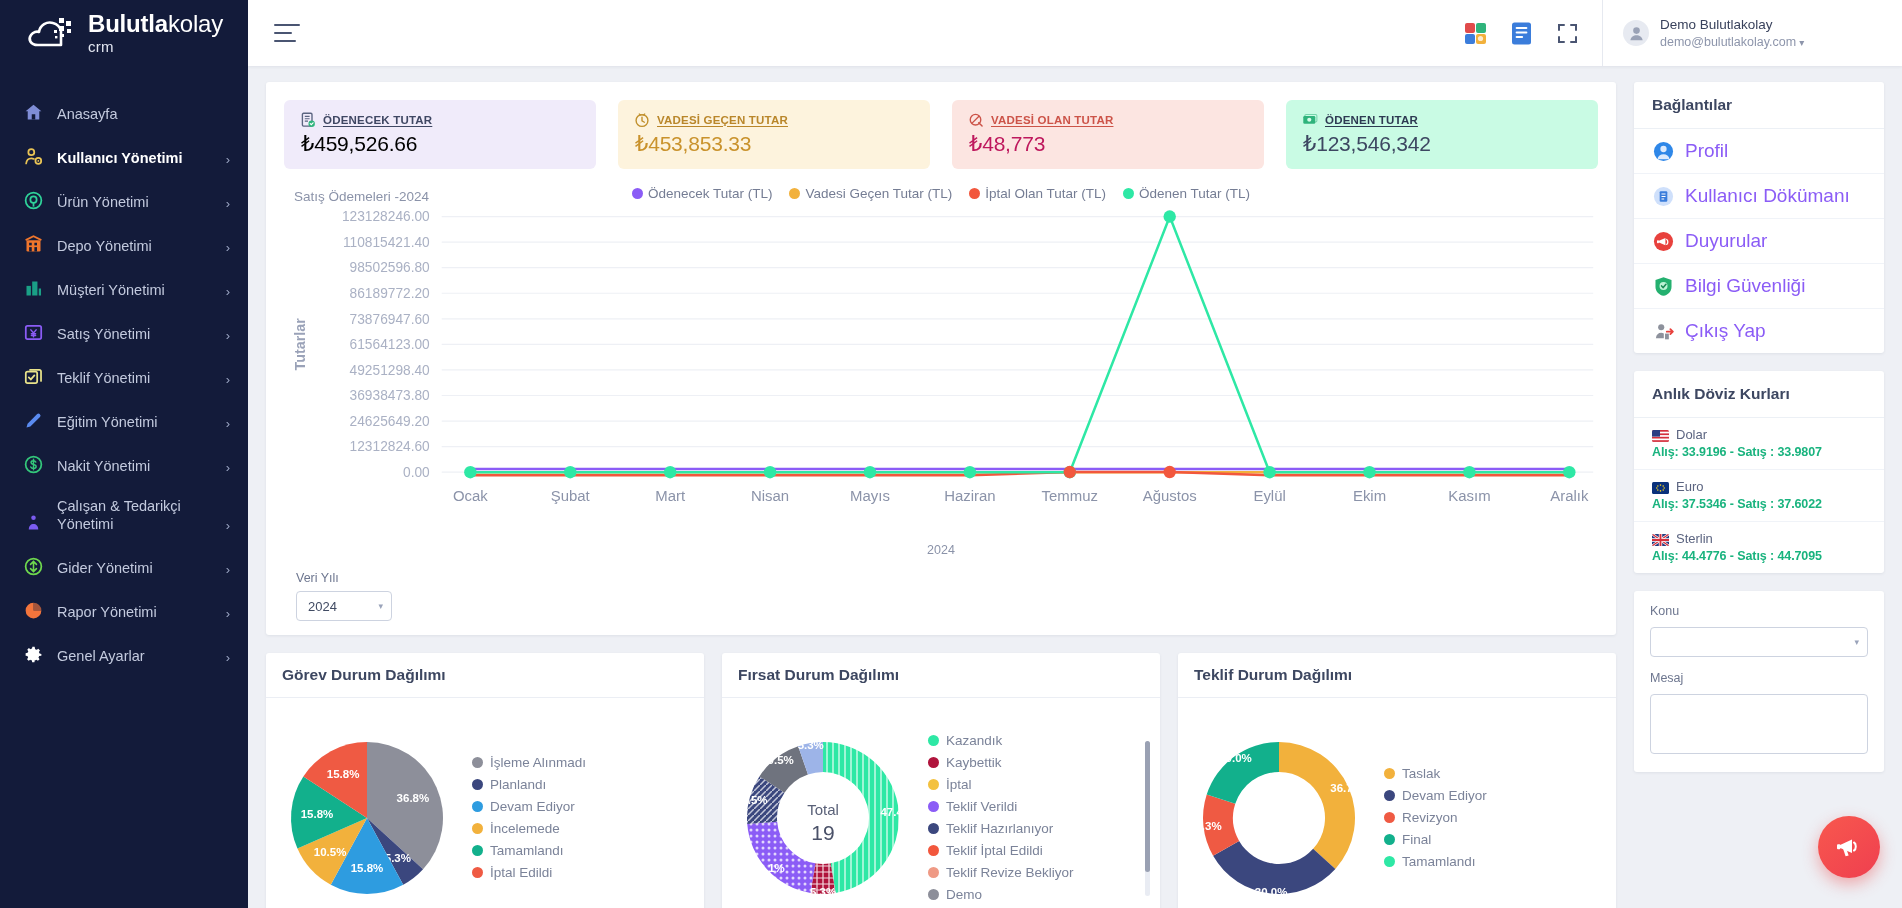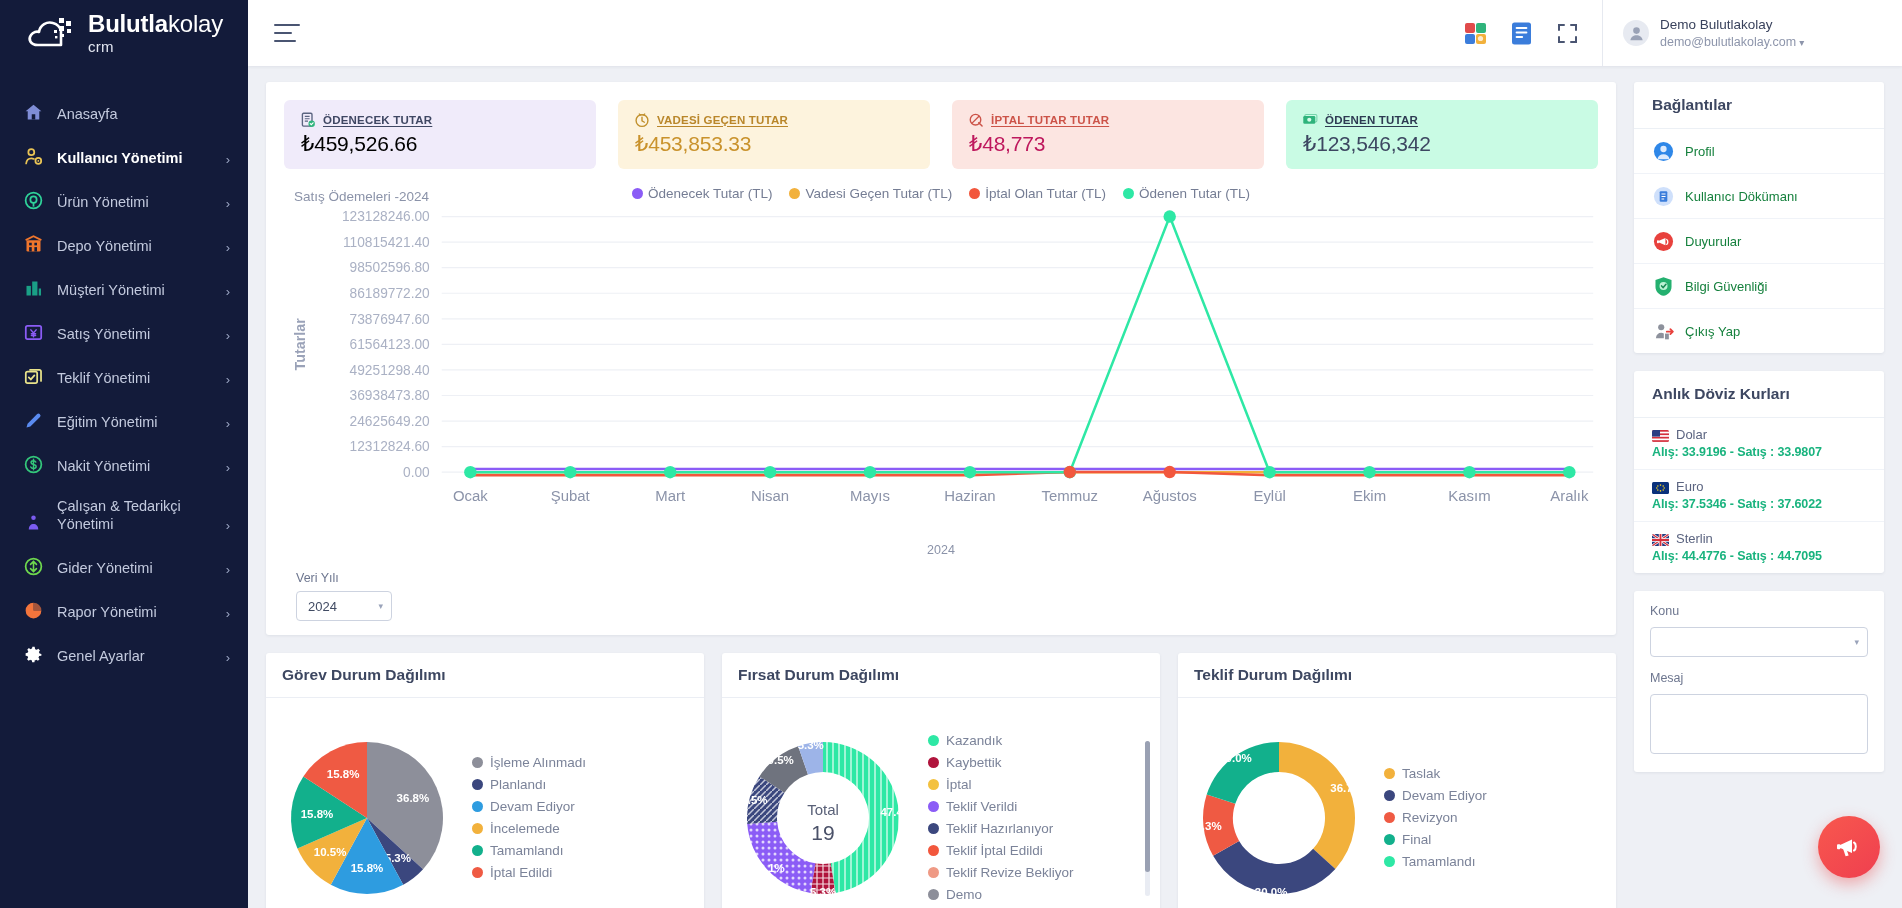--- a/index.html
+++ b/index.html
@@ -123,21 +123,21 @@
   }
   .scrollbar i{position:absolute;top:0;left:0;width:5px;height:84%;background:#9aa1b3;border-radius:3px;display:block}
 
   
   .panel-head{
     padding:14px 0 14px 18px;font-size:15.5px;font-weight:700;color:#3d4761;
     border-bottom:1px solid #ecf0f5;
   }
   .panel-row{
     display:flex;align-items:center;gap:11px;padding:11px 0 11px 18px;
-    border-bottom:1px solid #f0f3f8;cursor:pointer;font-size:13px;color:#15803d;
+    border-bottom:1px solid #f0f3f8;cursor:pointer;font-size:19px;color:#8b5cf6;
   }
   .panel-row:last-child{border-bottom:none}
   .panel-ico{width:22px;height:22px;flex:0 0 22px;display:flex;align-items:center;justify-content:center}
   .fx-row{padding:9px 12px 10px 18px;border-bottom:1px solid #f0f3f8}
   .fx-row:last-child{border-bottom:none}
   .fx-top{display:flex;align-items:flex-end;gap:7px;font-size:13px;color:#5b6480;margin-bottom:3px}
   .flag{width:17px;height:12px;flex:0 0 17px;border-radius:1.5px;overflow:hidden;position:relative;display:block}
   .fx-rate{font-size:12.5px;font-weight:700;color:#19b37e;letter-spacing:-.1px}
   .contact-body{padding:13px 16px 16px 16px;display:flex;flex-direction:column;gap:4px}
   .fld-lbl{font-size:12.5px;color:#6d768f;margin-bottom:5px}
@@ -406,21 +406,21 @@
               </div>
               <div class="kpi" style="background: rgb(252, 229, 225);">
                 <div class="kpi-head">
        <span class="kpi-ico">
                     <svg width="16" height="16" viewBox="0 0 20 20">
                       <circle cx="9.4" cy="9.6" r="6.6" fill="none" stroke="#cc5348" stroke-width="1.7"></circle>
                       <path d="M5.4 13.6 13.4 5.6" stroke="#cc5348" stroke-width="1.7" stroke-linecap="round"></path>
                       <path d="M13.4 13.4 17.6 17.6" stroke="#cc5348" stroke-width="1.8" stroke-linecap="round"></path>
                     </svg>
                   </span>
-       <span class="kpi-title" style="color:#cc5348">İPTAL TUTAR TUTAR</span>
+       <span class="kpi-title" style="color:#cc5348">VADESİ OLAN TUTAR</span>
      </div>
      <div class="kpi-val" style="color:#be185d">₺48,773</div>
               </div>
               <div class="kpi" style="background: rgb(201, 251, 228);">
                 <div class="kpi-head">
        <span class="kpi-ico">
                     <svg width="16" height="16" viewBox="0 0 20 20">
                       <rect x="1.6" y="5" width="15" height="9.6" rx="1.6" fill="#2fb47c"></rect>
                       <circle cx="9.1" cy="9.8" r="2.6" fill="#d8fbe9"></circle>
                       <rect x="3.6" y="3" width="15" height="9.6" rx="1.6" fill="none" stroke="#2fb47c" stroke-width="1.3" opacity=".55"></rect>

